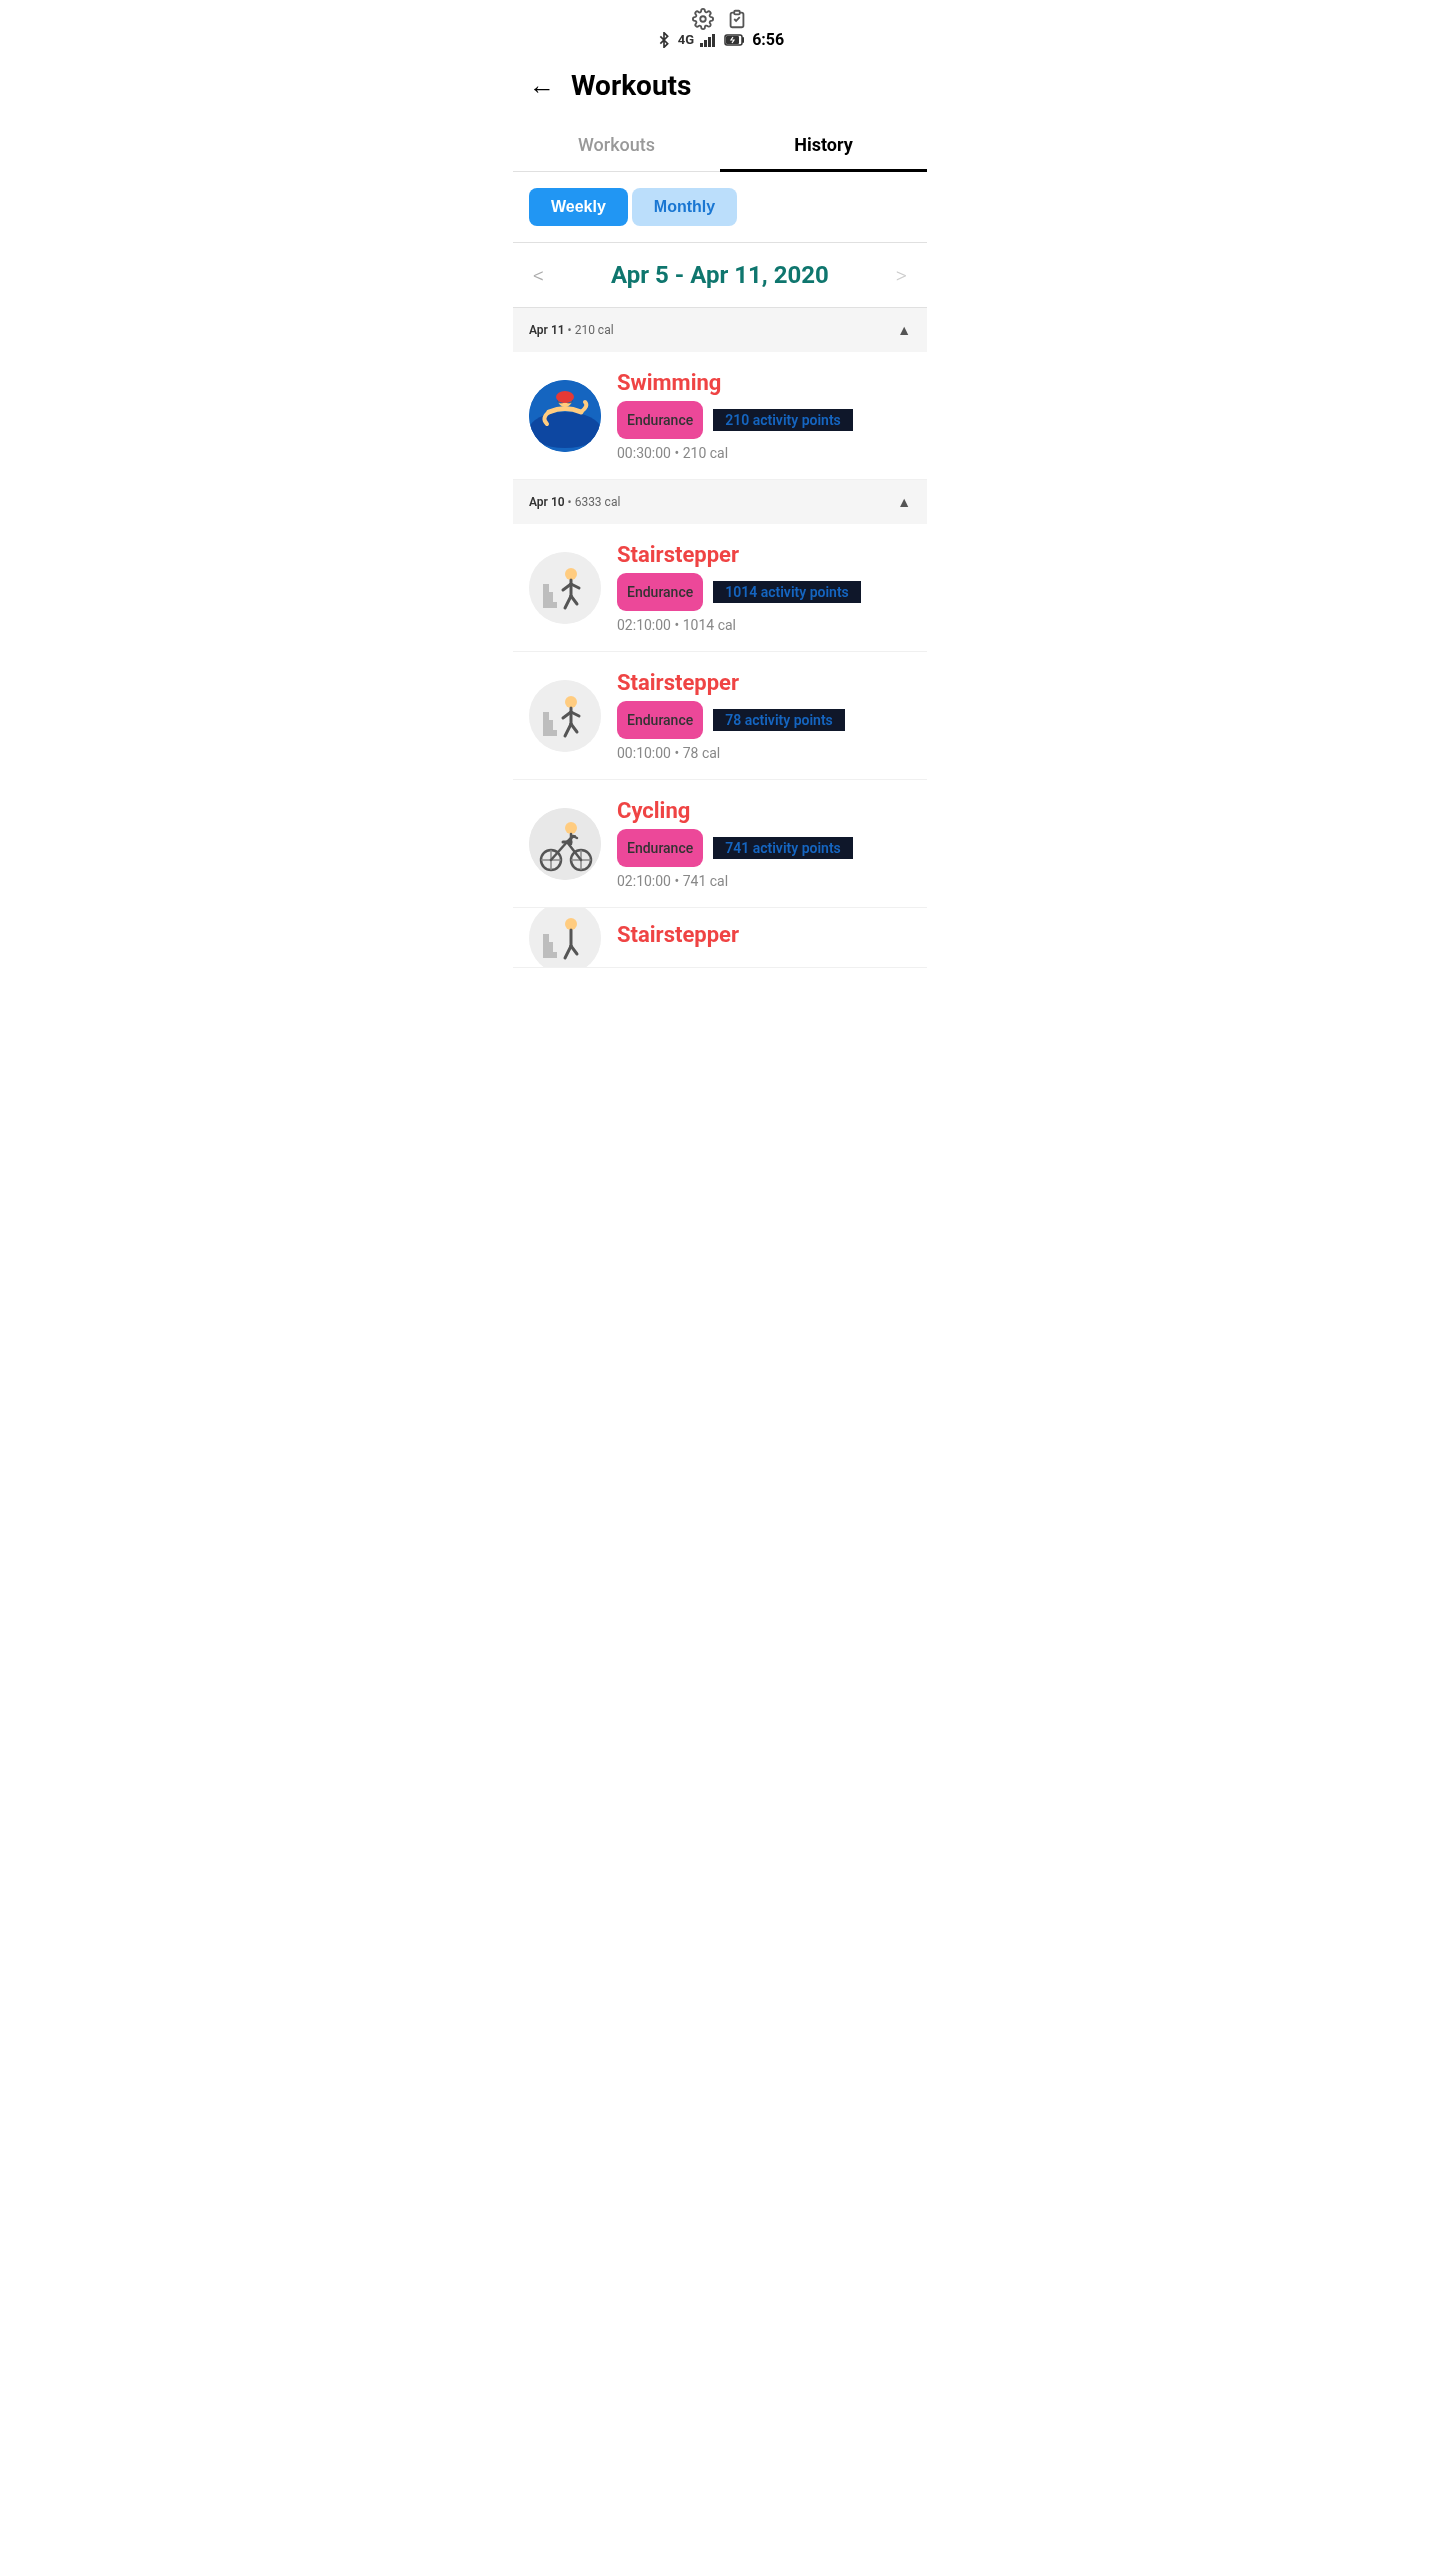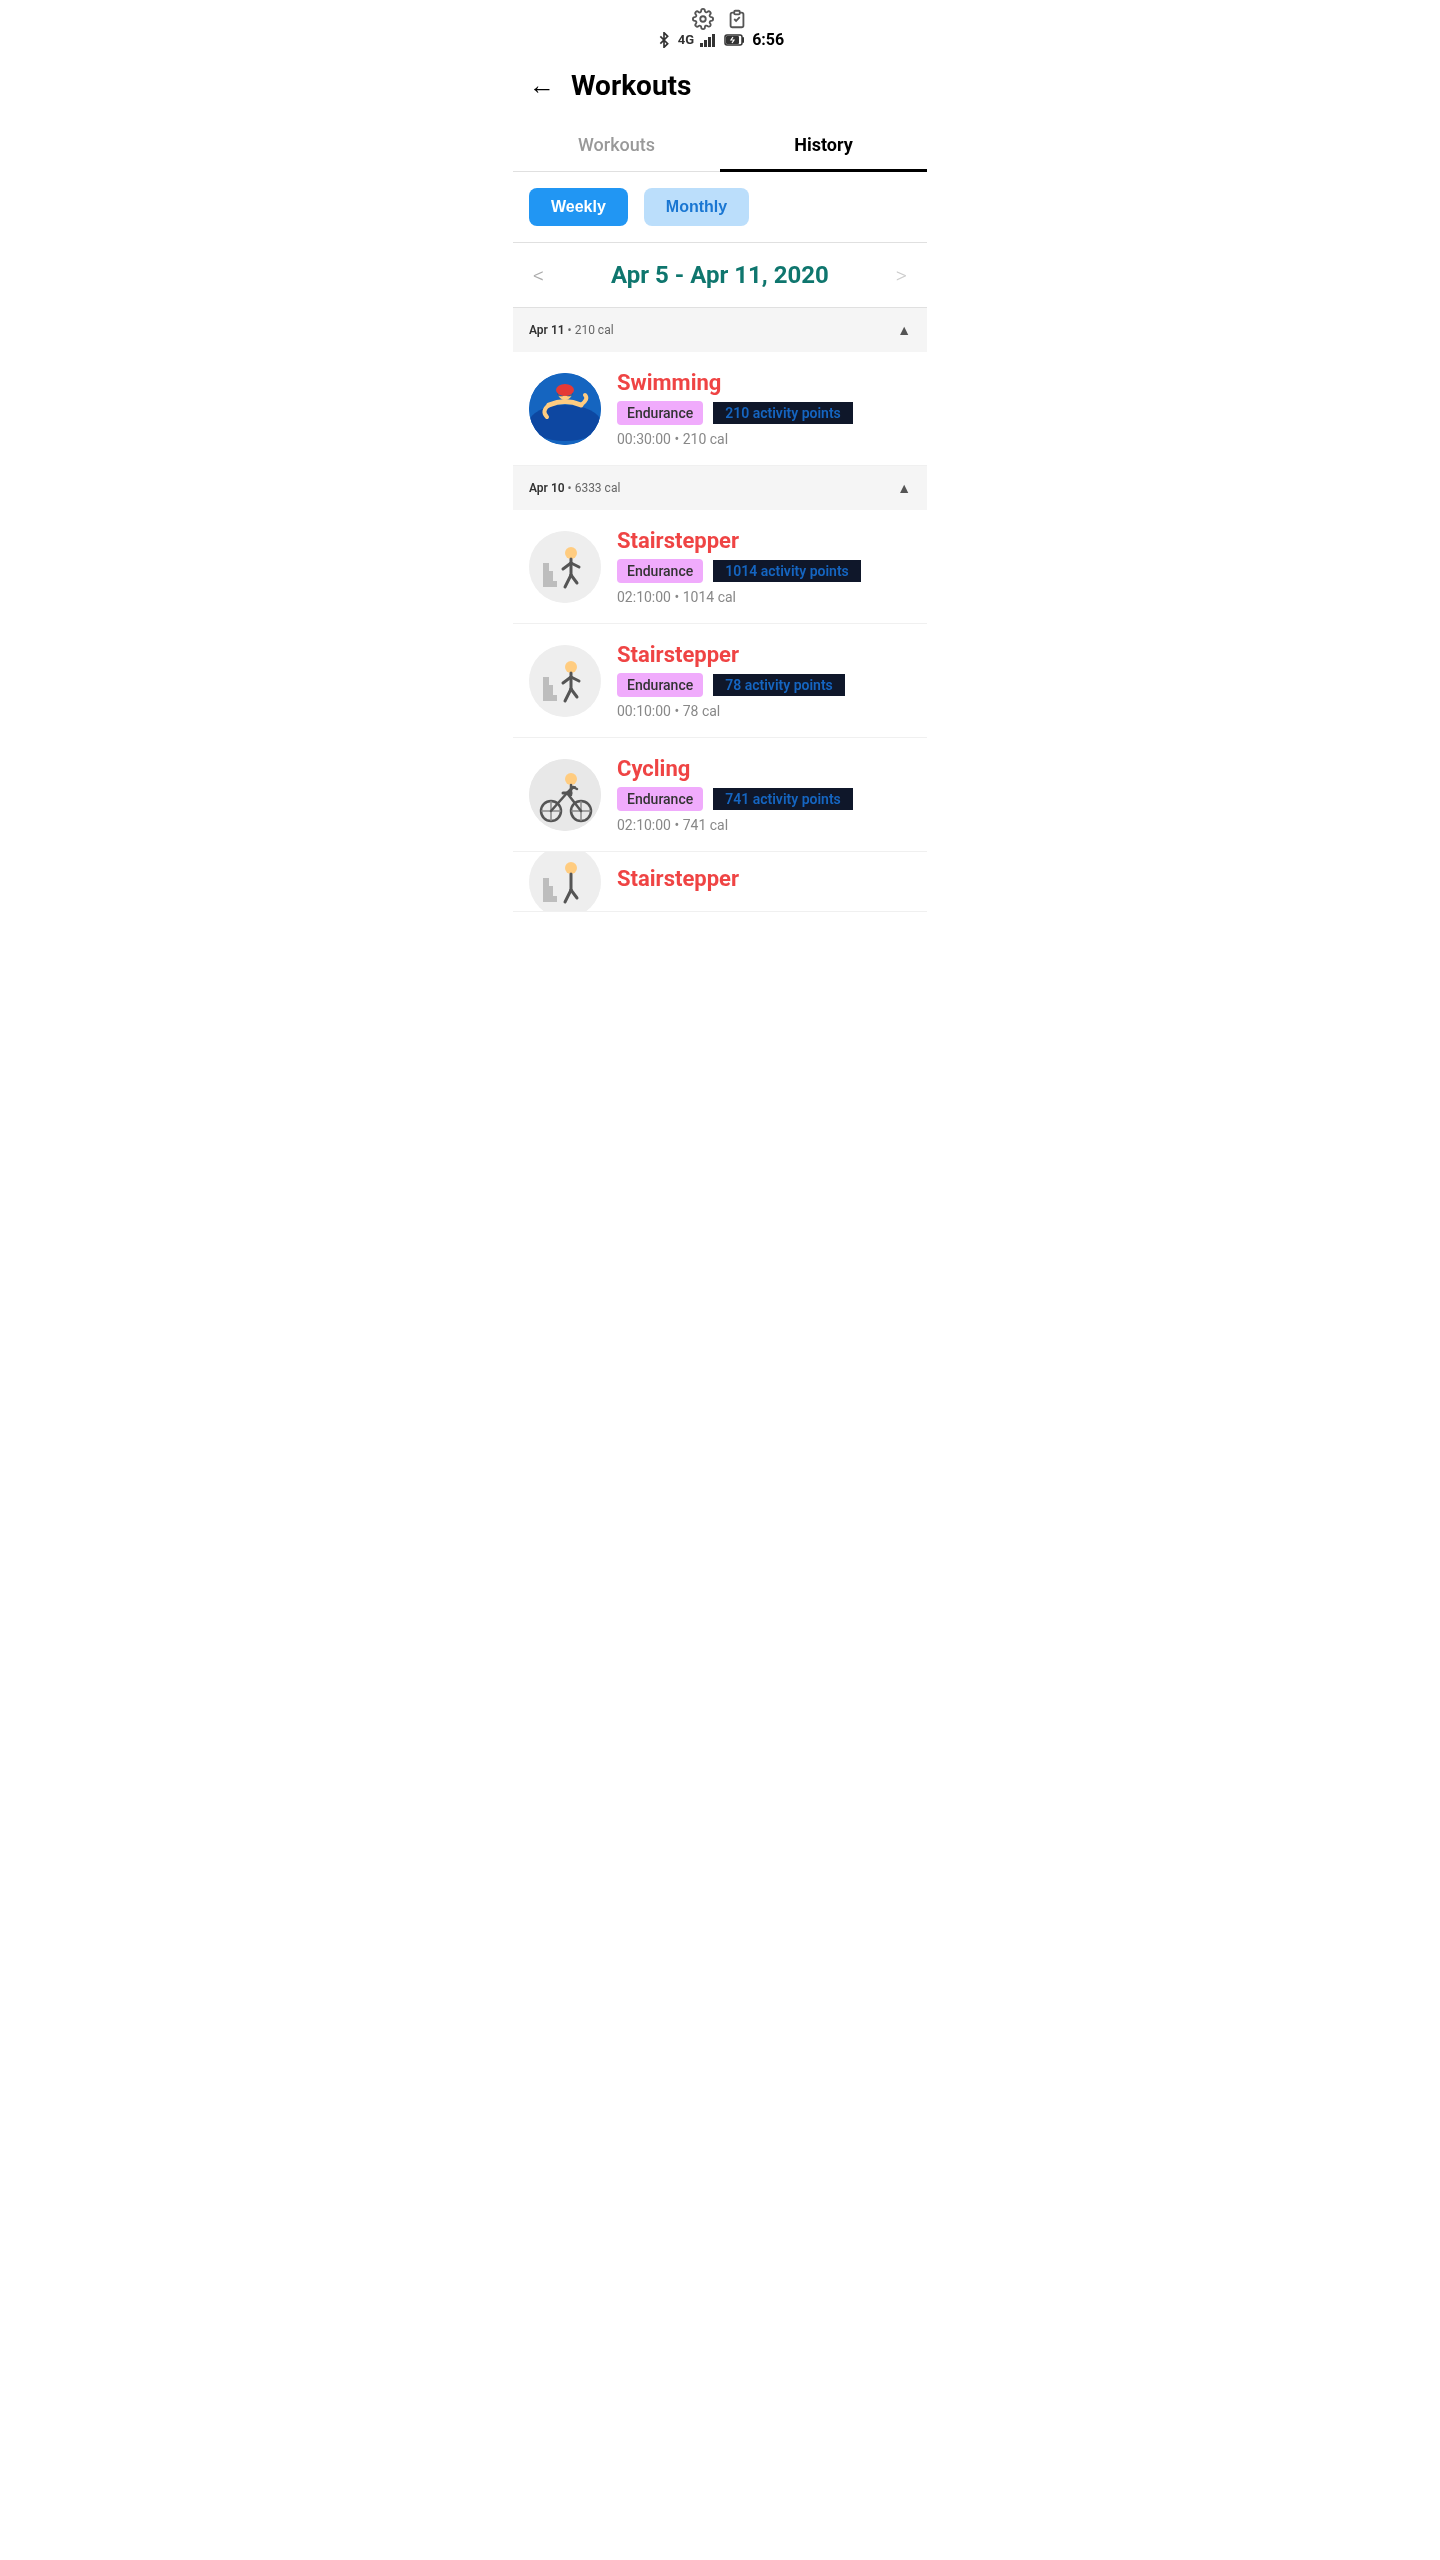--- a/index.html
+++ b/index.html
@@ -88,21 +88,21 @@
       left: 0;
       right: 0;
       height: 3px;
       background: #000;
     }
 
     
     .filter-row {
       display: flex;
       padding: 16px;
-      gap: 16px;
+      gap: 4px;
       border-bottom: 1px solid #e0e0e0;
     }
 
     .filter-btn {
       padding: 10px 22px;
       border-radius: 8px;
       font-size: 16px;
       font-weight: 600;
       cursor: pointer;
       border: none;
@@ -206,24 +206,24 @@
     }
 
     .workout-tags {
       display: flex;
       align-items: center;
       gap: 10px;
       margin-bottom: 6px;
     }
 
     .tag-endurance {
-      background: #f0abfc;
+      background: #ec4899;
       color: #333;
-      padding: 4px 10px;
-      border-radius: 4px;
+      padding: 11px 10px;
+      border-radius: 9px;
       font-size: 14px;
       font-weight: 500;
     }
 
     .tag-points {
       background: #0f172a;
       color: #1565C0;
       padding: 3px 12px;
       border-radius: 0;
       font-size: 14px;

